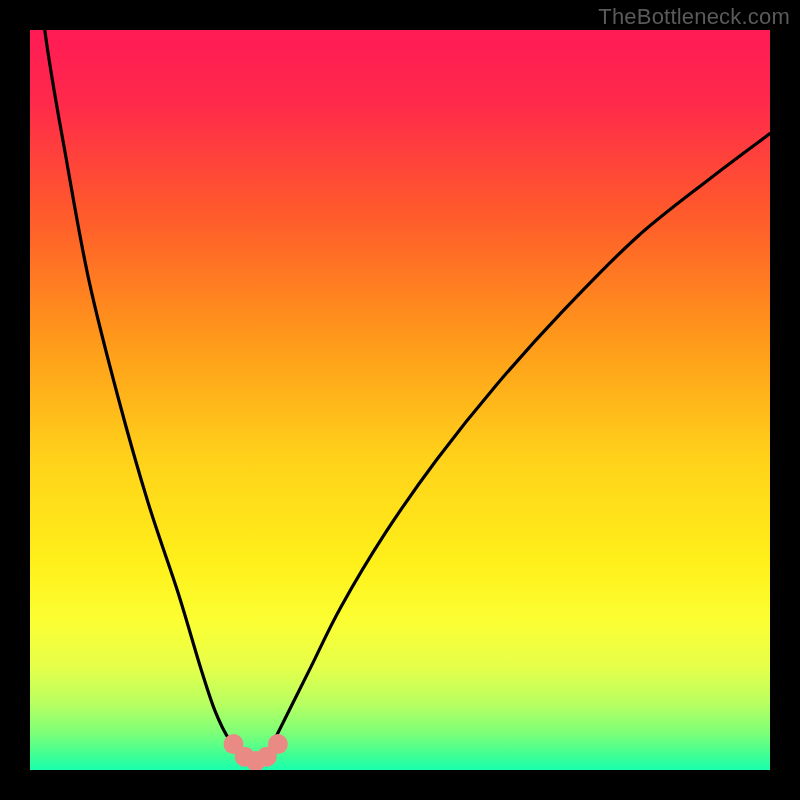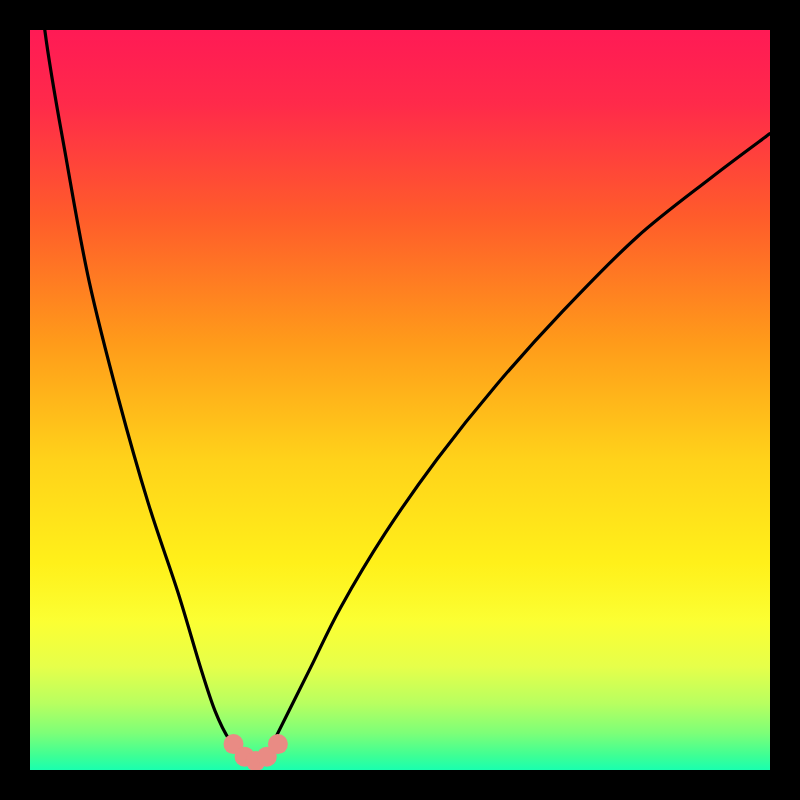--- a/index.html
+++ b/index.html
@@ -41,20 +41,21 @@
     font-size: 22px;
     font-weight: 400;
     letter-spacing: 0.2px;
   }
 </style>
 </head>
 <body>
 
 <div class="frame">
 
+  <div class="watermark">TheBottleneck.com</div>
 
   <div class="plot">
     <svg class="gradient" viewBox="0 0 740 740" preserveAspectRatio="none">
       <defs>
         <linearGradient id="bg" x1="0" y1="0" x2="0" y2="1">
             <stop offset="0%" stop-color="#ff1a55"></stop>
             <stop offset="10%" stop-color="#ff2a4a"></stop>
             <stop offset="25%" stop-color="#ff5b2b"></stop>
             <stop offset="42%" stop-color="#ff9a1a"></stop>
             <stop offset="58%" stop-color="#ffd21a"></stop>

